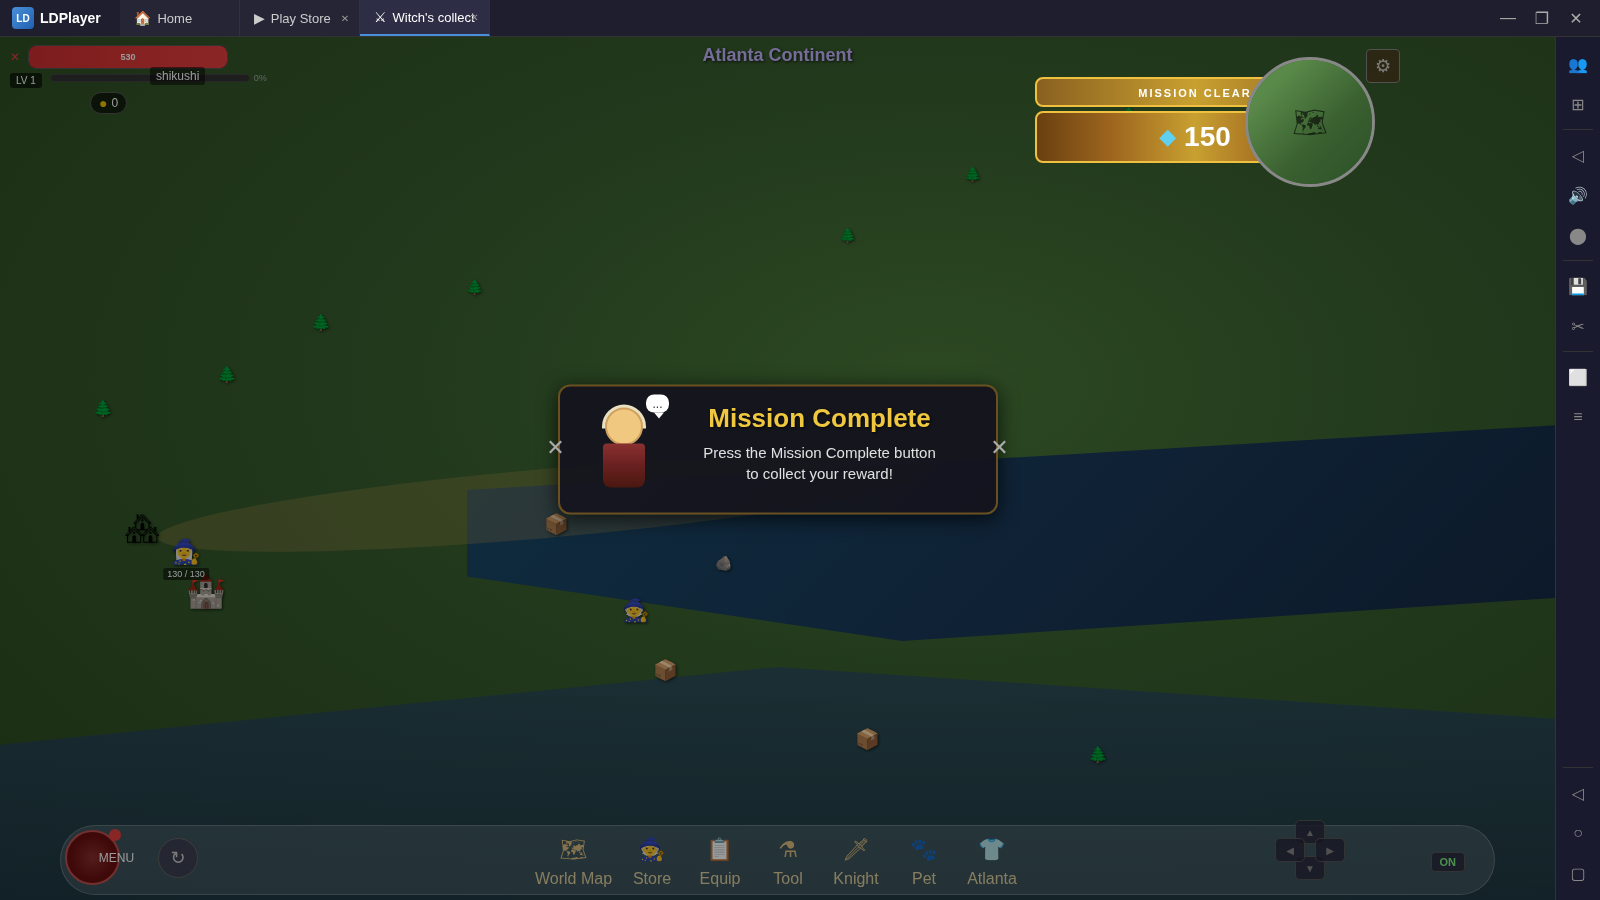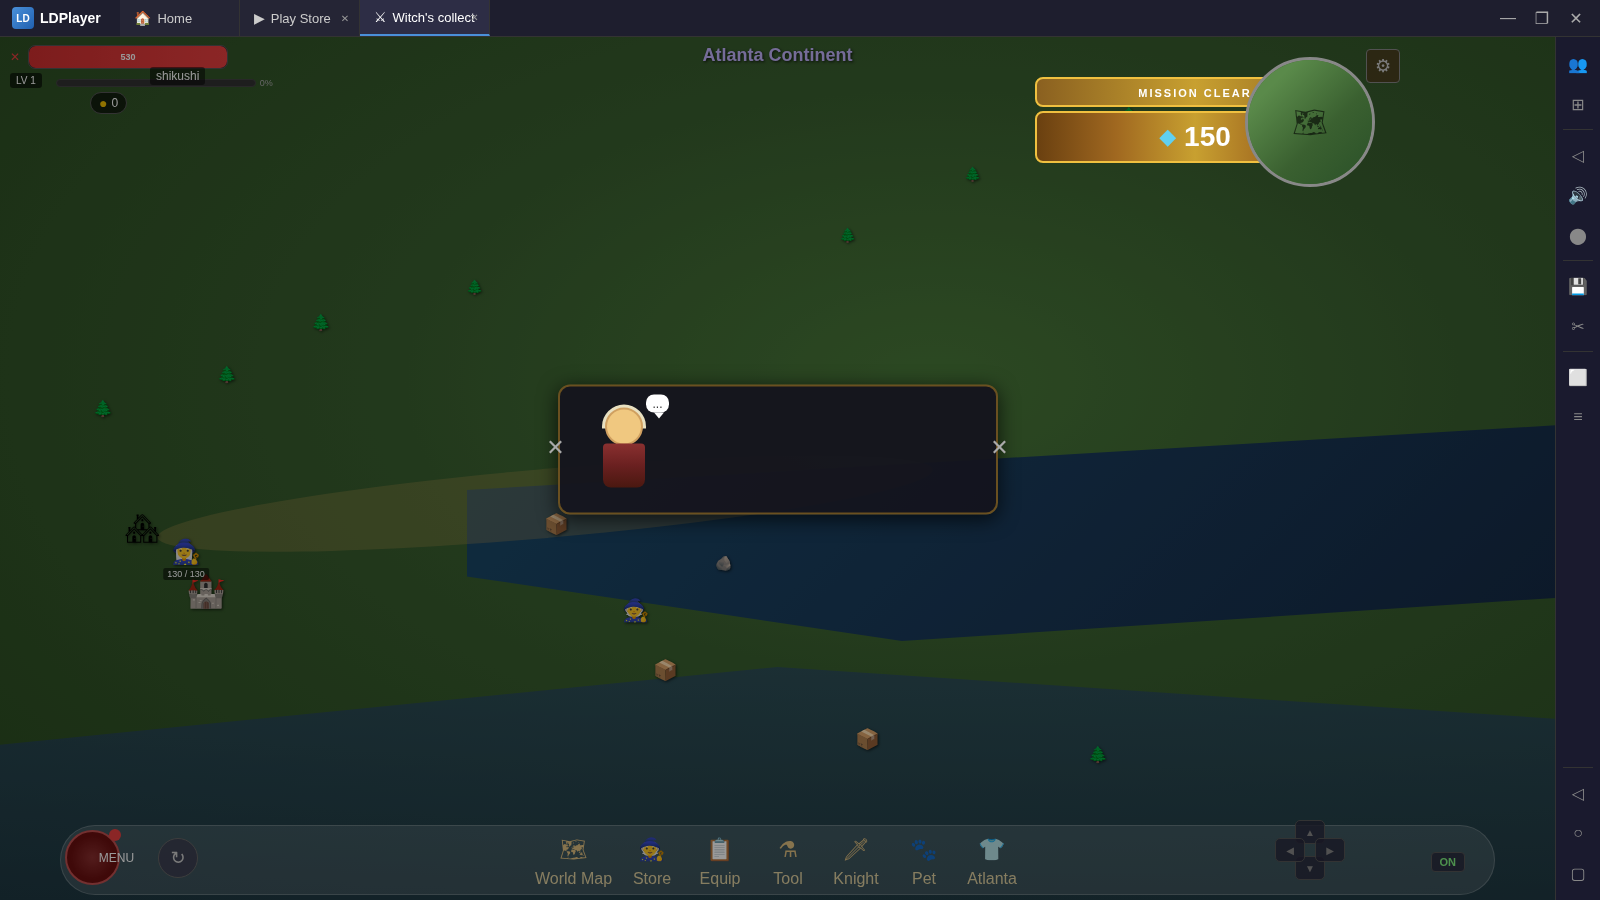--- a/index.html
+++ b/index.html
@@ -458,21 +458,21 @@
 
     <div class="hud-top">
       <div class="hud-left">
         <div class="health-bar-container">
           <span class="heart-icon">✕</span>
           <div class="health-bar">
             <div class="health-fill" style="width:100%;"></div>
             <div class="health-text">530</div>
           </div>
         </div>
-        <div style="display:flex;align-items:flex-end;gap:14px;">
+        <div style="display:flex;align-items:flex-start;gap:8px;">
           <span class="level-badge">LV 1</span>
           <div class="exp-bar-container">
             <div class="exp-bar">
               <div class="exp-fill"></div>
             </div>
             <span class="exp-text">0%</span>
           </div>
         </div>
       </div>
     </div>
@@ -514,20 +514,24 @@
 
         <div class="popup-character">
           <div class="char-body">
             <div class="char-speech-bubble">...</div>
             <div class="char-hair"></div>
             <div class="char-head"></div>
             <div class="char-body-torso"></div>
           </div>
         </div>
 
+        <div class="popup-content">
+          <div class="popup-title">Mission Complete</div>
+          <div class="popup-message">Press the Mission Complete button<br>to collect your reward!</div>
+        </div>
       </div>
     </div>
 
     <div class="hud-bottom">
 
       <div class="menu-btn">
         <span class="menu-btn-text">MENU</span>
         <div class="menu-dot"></div>
       </div>
 

